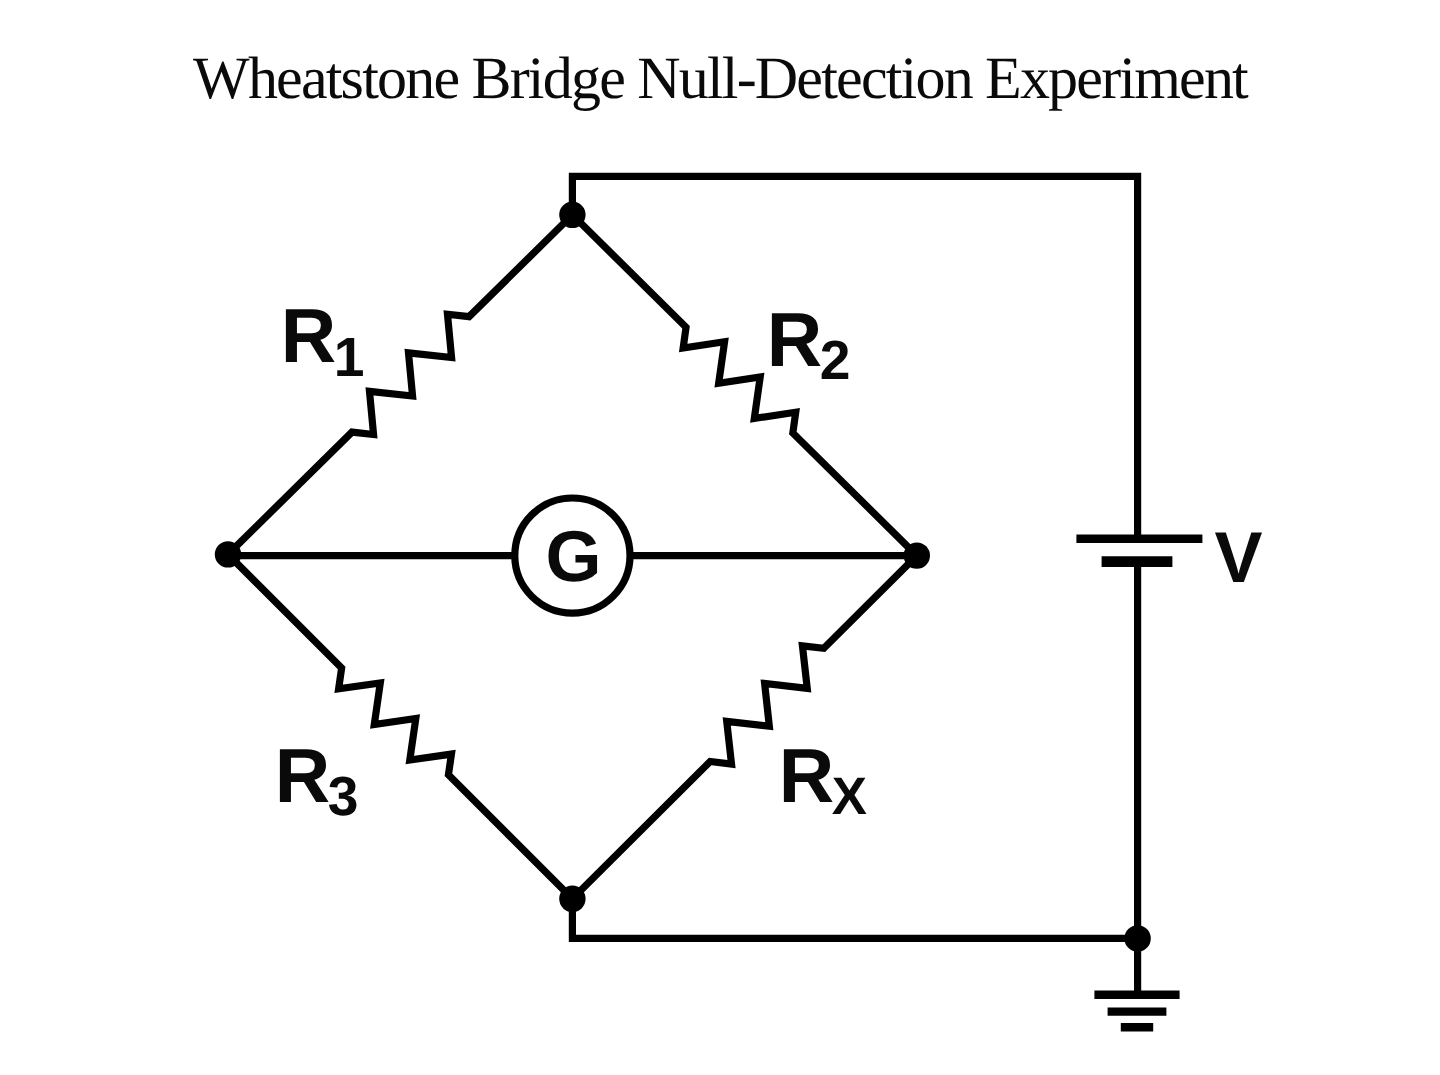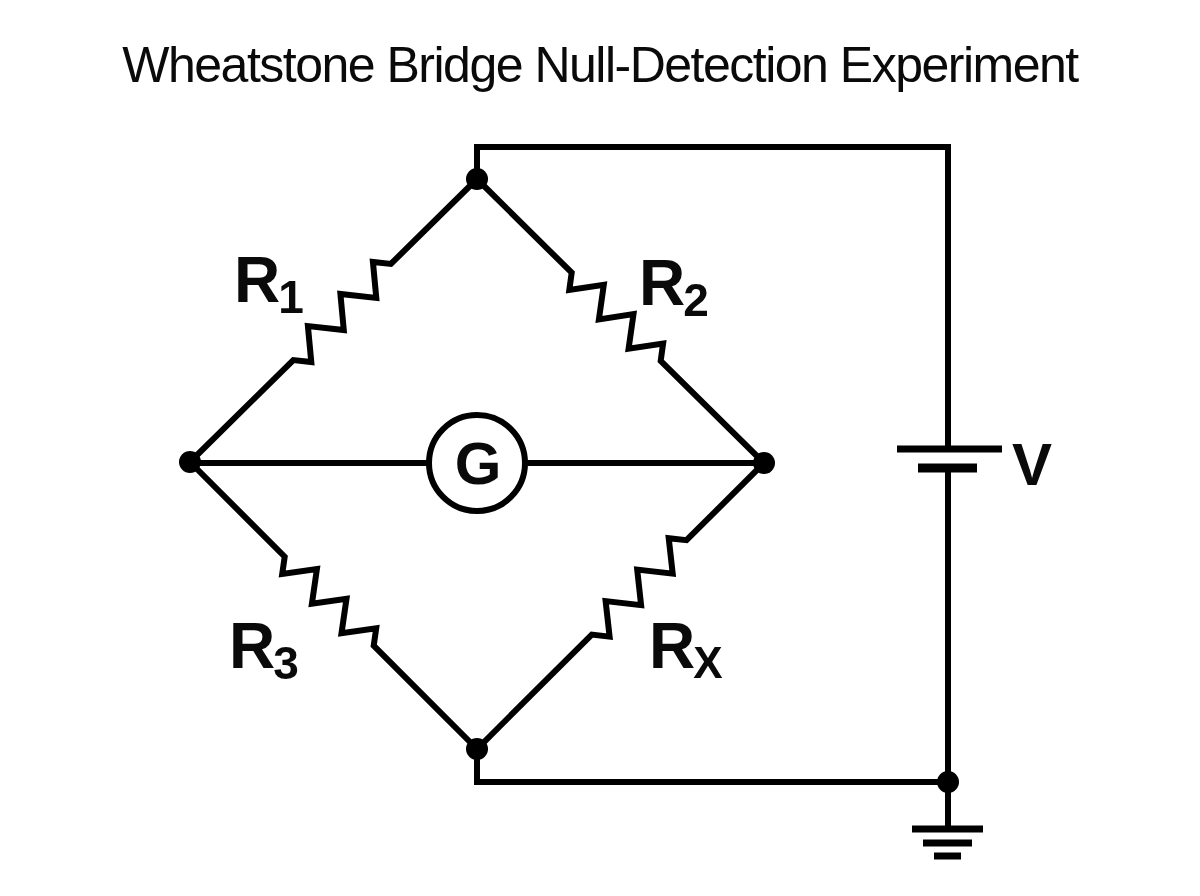--- a/index.html
+++ b/index.html
@@ -19,20 +19,21 @@
     position: absolute;
     top: 36px;
     left: 0;
     width: 100%;
     text-align: center;
     font-size: 50px;
     font-weight: 500;
     letter-spacing: -1.5px;
     color: #0a0a0a;
     white-space: nowrap;
+    font-family: Liberation Serif, serif;
   }
   svg.circuit {
     position: absolute;
     left: 0;
     top: 0;
     width: 1200px;
     height: 896px;
   }
   text.comp-label {
     font-family: "Liberation Sans", "DejaVu Sans", sans-serif;

